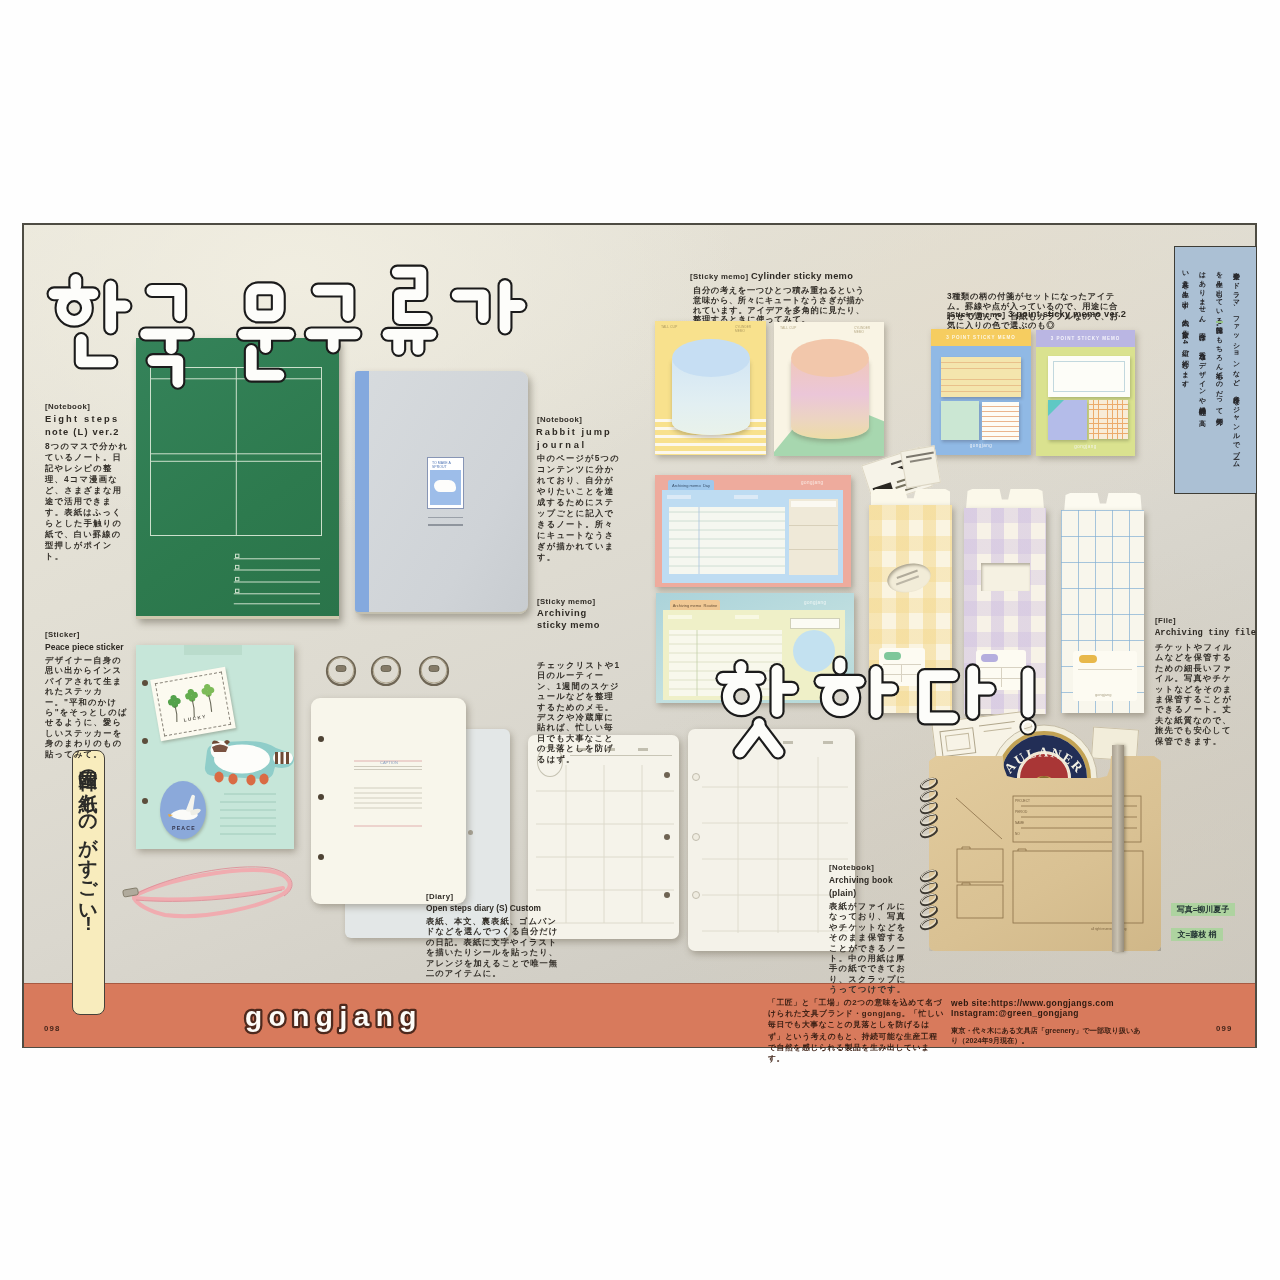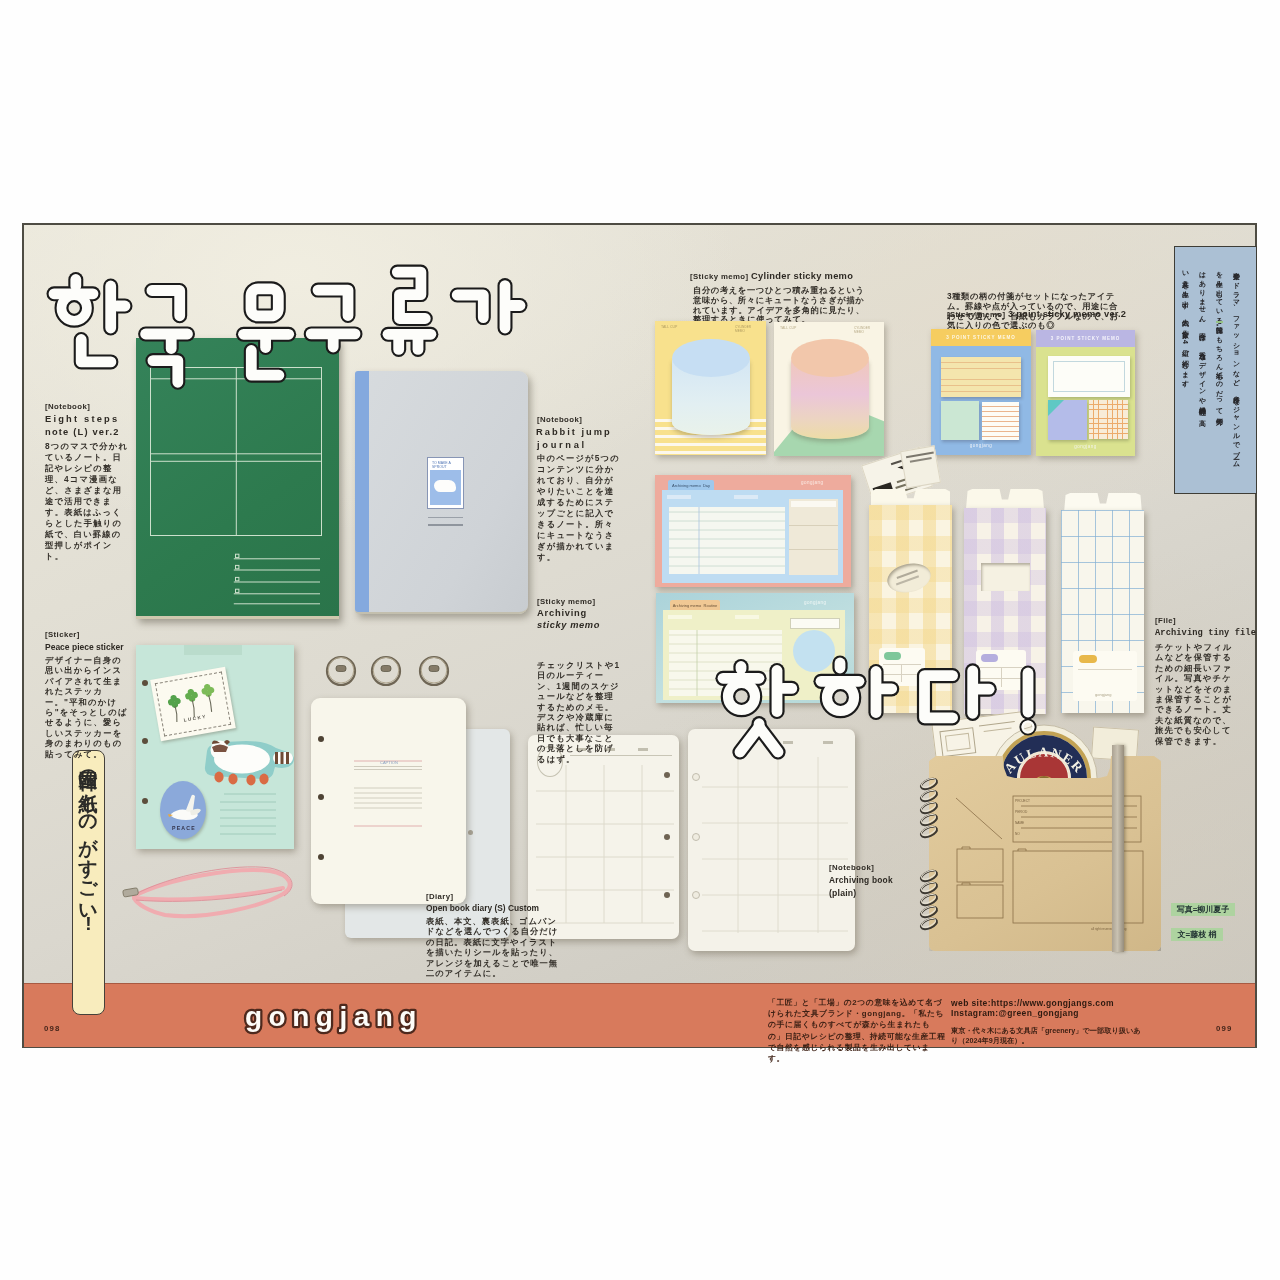--- a/index.html
+++ b/index.html
@@ -158,21 +158,21 @@
           <line x1="0" y1="59" x2="113" y2="59"></line>
 <line x1="28" y1="0" x2="28" y2="66" stroke="#c2cfa8"></line>
 </g>
       </svg>
 <div class="abs" style="left:127px;top:8px;width:48px;height:9px;background:#fbfbf4;border:0.5px solid #d0d0b8;"></div>
 <div class="abs" style="left:130px;top:20px;width:42px;height:42px;background:#c3e1f0;border-radius:50%;"></div>
 </div>
 
 <div class="abs hd1" style="left:537px;top:597px;">[Sticky memo]</div>
 <div class="abs hd2" style="left:537px;top:608px;letter-spacing:0.8px;">Archiving</div>
-<div class="abs hd2" style="left:537px;top:620px;letter-spacing:0.6px;font-style:italic;">sticky memo</div>
+<div class="abs hd2" style="left:537px;top:620px;letter-spacing:0.6px;">sticky memo</div>
 
 <div class="abs par" style="left:537px;top:632px;width:85px;margin-top:28px;">チェックリストや1日のルーティーン、1週間のスケジュールなどを整理するためのメモ。デスクや冷蔵庫に貼れば、忙しい毎日でも大事なことの見落としを防げるはず。</div>
 
 <div class="abs" style="left:866px;top:455px;width:62px;height:42px;background:#f6f3e8;transform:rotate(-18deg);border:1px solid #dcd6c4;box-sizing:border-box;">
 <div class="abs" style="left:3px;top:24px;width:19px;height:8px;background:#2a2722;"></div>
 <div class="abs" style="left:28px;top:6px;width:30px;height:2px;background:#55514a;"></div>
 <div class="abs" style="left:33px;top:12px;width:0;height:0;border-top:7px solid #2a2722;border-left:10px solid transparent;"></div>
 <div class="abs" style="left:28px;top:25px;width:26px;height:1.5px;background:#76725f;"></div>
 <div class="abs" style="left:25px;top:30px;width:29px;height:1.5px;background:#76725f;"></div>
 <div class="abs" style="left:26px;top:35px;width:26px;height:1.5px;background:#76725f;"></div>
@@ -357,21 +357,21 @@
 <line x1="2" y1="38" x2="70" y2="38" stroke="#cdcaba"></line>
 <line x1="2" y1="43" x2="70" y2="43" stroke="#cdcaba"></line>
 <line x1="2" y1="48" x2="70" y2="48" stroke="#cdcaba"></line>
 <line x1="2" y1="53" x2="70" y2="53" stroke="#cdcaba"></line>
 <line x1="2" y1="71" x2="70" y2="71" stroke="#dfa8a8"></line>
 </g>
 <text x="28" y="8.5" font-size="4" fill="#8aa0c0">CAPTION</text>
 </svg>
 
 <div class="abs hd1" style="left:426px;top:892px;">[Diary]</div>
-<div class="abs hd2" style="left:426px;top:903px;font-size:8.4px;letter-spacing:0px;">Open book diary (S) Custom</div>
+<div class="abs hd2" style="left:426px;top:903px;font-size:8.4px;letter-spacing:0px;">Open steps diary (S) Custom</div>
 
 <div class="abs" style="left:426px;top:916px;width:140px;font-size:8.3px;line-height:10.4px;letter-spacing:1px;color:#34302a;z-index:6;font-weight:bold;">表紙、本文、裏表紙、ゴムバンドなどを選んでつくる自分だけの日記。表紙に文字やイラストを描いたりシールを貼ったり、アレンジを加えることで唯一無二のアイテムに。</div>
 
 <div class="abs" style="left:528px;top:735px;width:151px;height:204px;background:#f5f3ea;border-radius:7px;box-shadow:2px 3px 7px rgba(90,80,60,.4);">
 <div class="abs" style="left:9px;top:11px;width:24px;height:29px;border:1px solid #c5c2b2;border-radius:50%;"></div>
 <div class="abs" style="left:48px;top:13px;width:10px;height:3px;background:#c2bfb0;"></div>
 <div class="abs" style="left:77px;top:13px;width:10px;height:3px;background:#c2bfb0;"></div>
 <div class="abs" style="left:110px;top:13px;width:10px;height:3px;background:#c2bfb0;"></div>
 <div class="abs" style="left:42px;top:20px;width:102px;height:1px;background:#c8c5b6;"></div>
 <svg class="abs" style="left:8px;top:28px;" width="138" height="168" viewBox="0 0 138 168">
@@ -483,20 +483,21 @@
 <ellipse cx="21" cy="134.8" rx="7.6" ry="3.4" stroke="#eae4d4" stroke-width="0.9" transform="rotate(-24 21 136)"></ellipse>
 <ellipse cx="21" cy="148" rx="8.5" ry="4.2" stroke="#3c3831" stroke-width="2" transform="rotate(-24 21 148)"></ellipse>
 <ellipse cx="21" cy="146.8" rx="7.6" ry="3.4" stroke="#eae4d4" stroke-width="0.9" transform="rotate(-24 21 148)"></ellipse>
 </g>
     </svg>
 
 <div class="abs hd1" style="left:829px;top:863px;">[Notebook]</div>
 <div class="abs hd2" style="left:829px;top:875px;font-size:8.4px;letter-spacing:0.2px;">Archiving book</div>
 <div class="abs hd2" style="left:829px;top:888px;font-size:8.7px;letter-spacing:0.2px;">(plain)</div>
 
+<div class="abs par" style="left:829px;top:901px;width:85px;">表紙がファイルになっており、写真やチケットなどをそのまま保管することができるノート。中の用紙は厚手の紙でできており、スクラップにうってつけです。</div>
 
 <div class="abs" style="left:1171px;top:903px;width:64px;height:13px;background:#aed3a0;font-size:8px;line-height:13px;text-align:center;color:#233;font-weight:bold;">写真=柳川夏子</div>
 <div class="abs" style="left:1171px;top:928px;width:52px;height:13px;background:#aed3a0;font-size:8px;line-height:13px;text-align:center;color:#233;font-weight:bold;">文=藤枝 梢</div>
 
 <div class="abs" style="left:72px;top:750px;width:33px;height:265px;box-sizing:border-box;background:#f8ecbd;border:1.5px solid #45413a;border-radius:8px;"></div>
 
 <div class="abs jp" style="left:78px;top:756px;width:21px;height:252px;writing-mode:vertical-rl;text-orientation:upright;font-size:19px;line-height:21px;letter-spacing:0.5px;color:#2b2b28;white-space:nowrap;font-weight:bold;">韓国の紙ものがすごい!</div>
 
 <svg class="abs" style="left:40px;top:258px;" width="500" height="140" viewBox="0 0 500 140">
 <g fill="none" stroke="#1b1b1b" stroke-width="15" stroke-linecap="round" stroke-linejoin="round">
@@ -607,18 +608,18 @@
 </svg>
 
 <svg class="abs" style="left:240px;top:995px;" width="200" height="48" viewBox="0 0 200 48">
 <text x="5" y="31" font-size="28" font-weight="bold" letter-spacing="6.5" font-family="Liberation Sans, sans-serif" fill="#fdfcf8" stroke="#4e291d" stroke-width="4.6" paint-order="stroke" stroke-linejoin="round">gongjang</text>
 </svg>
 
 <div class="abs" style="left:44px;top:1024px;font-size:7.8px;font-weight:bold;letter-spacing:1.2px;color:#46251a;">098</div>
 
 <div class="abs" style="left:1216px;top:1024px;font-size:7.8px;font-weight:bold;letter-spacing:1.2px;color:#46251a;">099</div>
 
-<div class="abs" style="left:768px;top:997px;width:178px;font-size:7.8px;line-height:11.2px;letter-spacing:0.6px;color:#3d2014;font-weight:bold;">「工匠」と「工場」の2つの意味を込めて名づけられた文具ブランド・gongjang。「私たちの手に届くものすべてが森から生まれたもの」日記やレシピの整理、持続可能な生産工程で自然を感じられる製品を生み出しています。</div>
+<div class="abs" style="left:768px;top:997px;width:178px;font-size:7.8px;line-height:11.2px;letter-spacing:0.6px;color:#3d2014;font-weight:bold;">「工匠」と「工場」の2つの意味を込めて名づけられた文具ブランド・gongjang。「忙しい毎日でも大事なことの見落としを防げるはず」という考えのもと、持続可能な生産工程で自然を感じられる製品を生み出しています。</div>
 
 <div class="abs" style="left:951px;top:998px;font-size:8.5px;line-height:10px;letter-spacing:0.4px;color:#2e1a10;font-weight:bold;white-space:nowrap;">web site:https://www.gongjangs.com<br>Instagram:@green_gongjang</div>
 <div class="abs" style="left:951px;top:1026px;width:195px;font-size:7.2px;line-height:9.5px;color:#3d2014;font-weight:bold;">東京・代々木にある文具店「greenery」で一部取り扱いあり（2024年9月現在）。</div>
 
 </div>
 
 </body></html>

